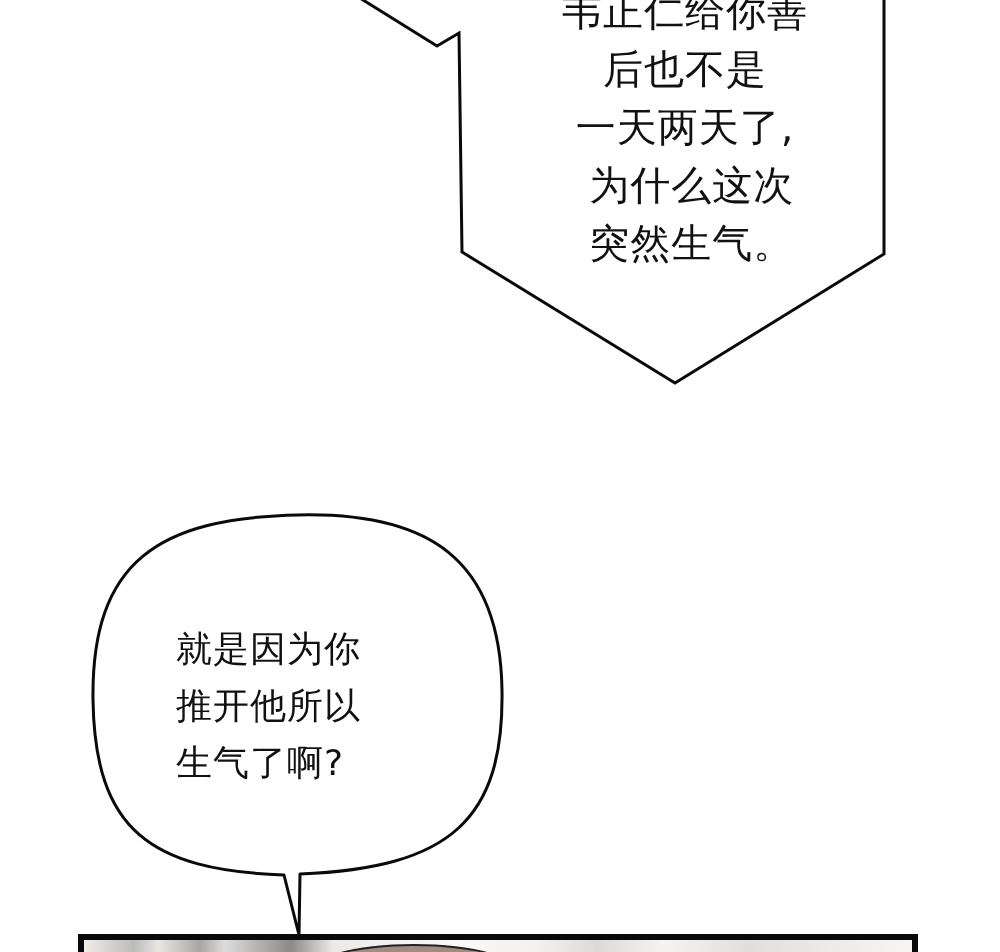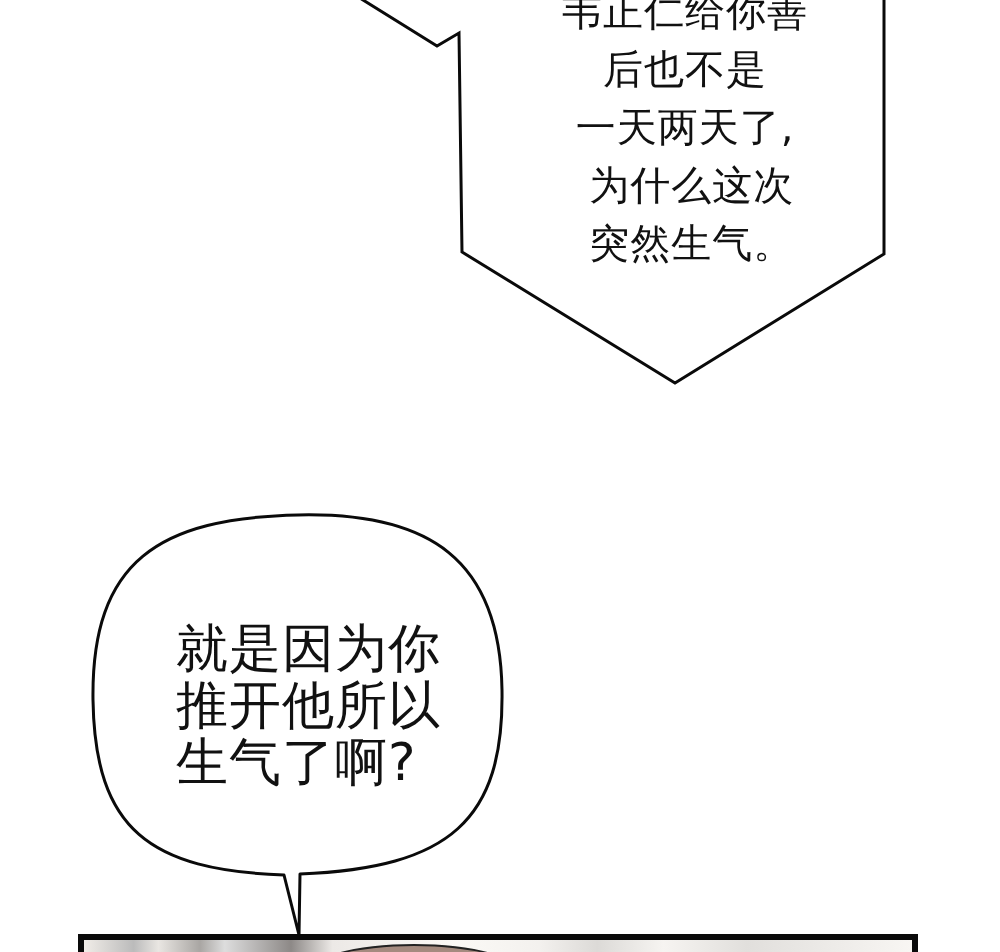--- a/index.html
+++ b/index.html
@@ -8,21 +8,21 @@
     background: #ffffff;
     font-family: "DejaVu Sans", sans-serif;
   }
   .layer { position: absolute; left: 0; top: 0; width: 1000px; height: 952px; }
   .txt {
     position: absolute; color: #111; text-align: center;
     font-family: "DejaVu Sans", sans-serif; font-weight: normal;
     white-space: pre; letter-spacing: 1px;
   }
   #top-text { left: 520px; top: -18px; width: 330px; font-size: 40px; line-height: 58px; }
-  #round-text { left: 176px; top: 620px; width: 260px; font-size: 52px; line-height: 57px; text-align: left; }
+  #round-text { left: 176px; top: 620px; width: 260px; font-size: 36px; line-height: 57px; text-align: left; }
   .panel {
     position: absolute; left: 78px; top: 934px; width: 840px; height: 30px;
     border: 6px solid #0a0a0a; box-sizing: border-box;
     background: linear-gradient(90deg, #f1ede8 0%, #bbb 6%, #e9e6e2 9%, #a9a6a3 14%, #ddd 17%, #8d8987 25%, #ece9e6 30%, #fbf9f6 45%, #f3f1ee 55%, #dcdad7 62%, #f6f4f1 70%, #e1dfdc 80%, #f8f6f3 100%);
     overflow: hidden;
   }
   .head {
     position: absolute; left: 222px; top: 4px; width: 212px; height: 60px;
     background: #a48a7f; border: 2px solid #222; border-radius: 50% 50% 0 0 / 30px 30px 0 0;
   }

